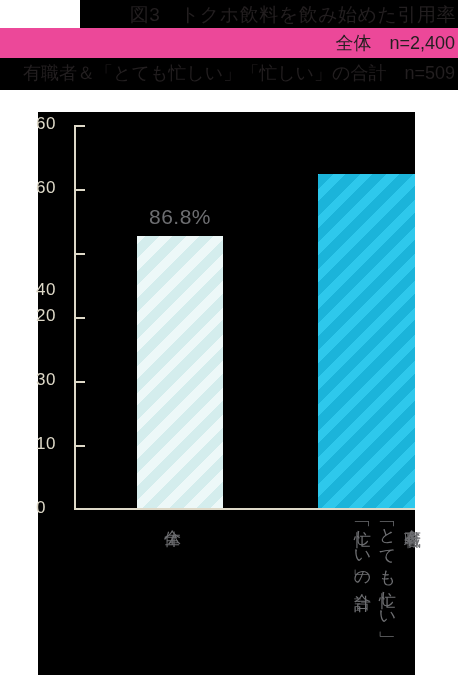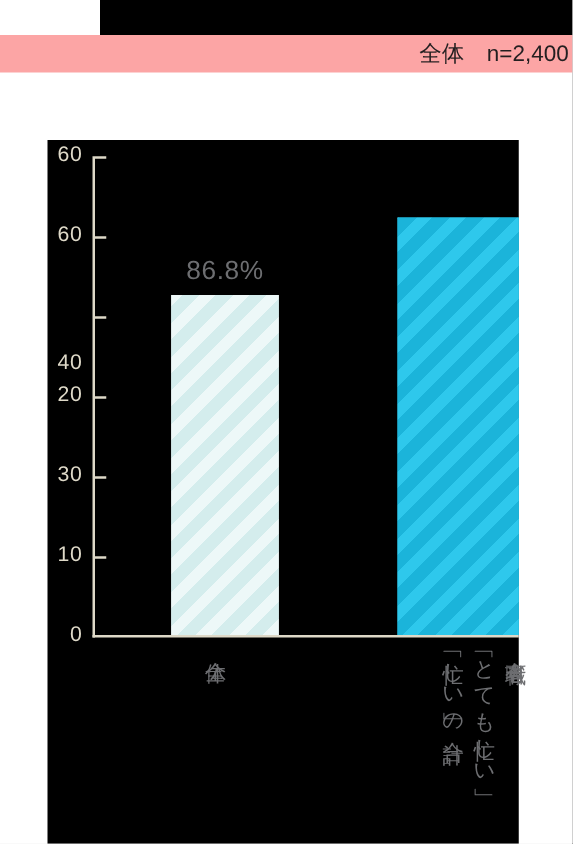--- a/index.html
+++ b/index.html
@@ -25,21 +25,21 @@
   }
   .hdr-title-text{
     position:absolute; right:2px; top:1px;
     font-size:19px; line-height:27px;
     color:#231f20; letter-spacing:0.5px;
     white-space:nowrap;
   }
 
   .hdr-sub1-row{
     position:absolute; left:0; top:28px; width:458px; height:30px;
-    background:#fca5a5;
+    background:#ec4899;
   }
   .hdr-sub1-text{
     position:absolute; right:3px; top:2px;
     font-size:18px; line-height:27px;
     color:#231f20; white-space:nowrap;
   }
 
   .hdr-sub2-row{
     position:absolute; left:0; top:58px; width:458px; height:32px;
     background:#000000;
@@ -74,21 +74,21 @@
   .tick{
     position:absolute;
     left:38px;
     width:9px; height:2px;
     background:#ded9c8;
   }
   .ytick-label{
     position:absolute;
     right:auto;
     width:30px;
-    text-align:right;
+    text-align:left;
     font-size:17px;
     color:#ded9c8;
     letter-spacing:0.5px;
   }
 
   
   .bar{
     position:absolute;
     bottom:167px; 
   }
@@ -151,26 +151,30 @@
     white-space:nowrap;
   }
 </style>
 </head>
 <body>
 
 <div id="root">
 
   <div class="hdr-title-row">
     <div class="hdr-title-bg"></div>
+    <div class="hdr-title-text">図3　トクホ飲料を飲み始めた引用率</div>
   </div>
 
   <div class="hdr-sub1-row">
     <div class="hdr-sub1-text">全体　n=2,400</div>
   </div>
 
+  <div class="hdr-sub2-row">
+    <div class="hdr-sub2-text">有職者＆「とても忙しい」「忙しい」の合計　n=509</div>
+  </div>
 
   <div class="panel">
 
     <div class="axis-line"></div>
     <div class="base-line"></div>
 
     <div class="tick" style="top:13px;"></div>
     <div class="tick" style="top:77px;"></div>
     <div class="tick" style="top:141px;"></div>
     <div class="tick" style="top:205px;"></div>

